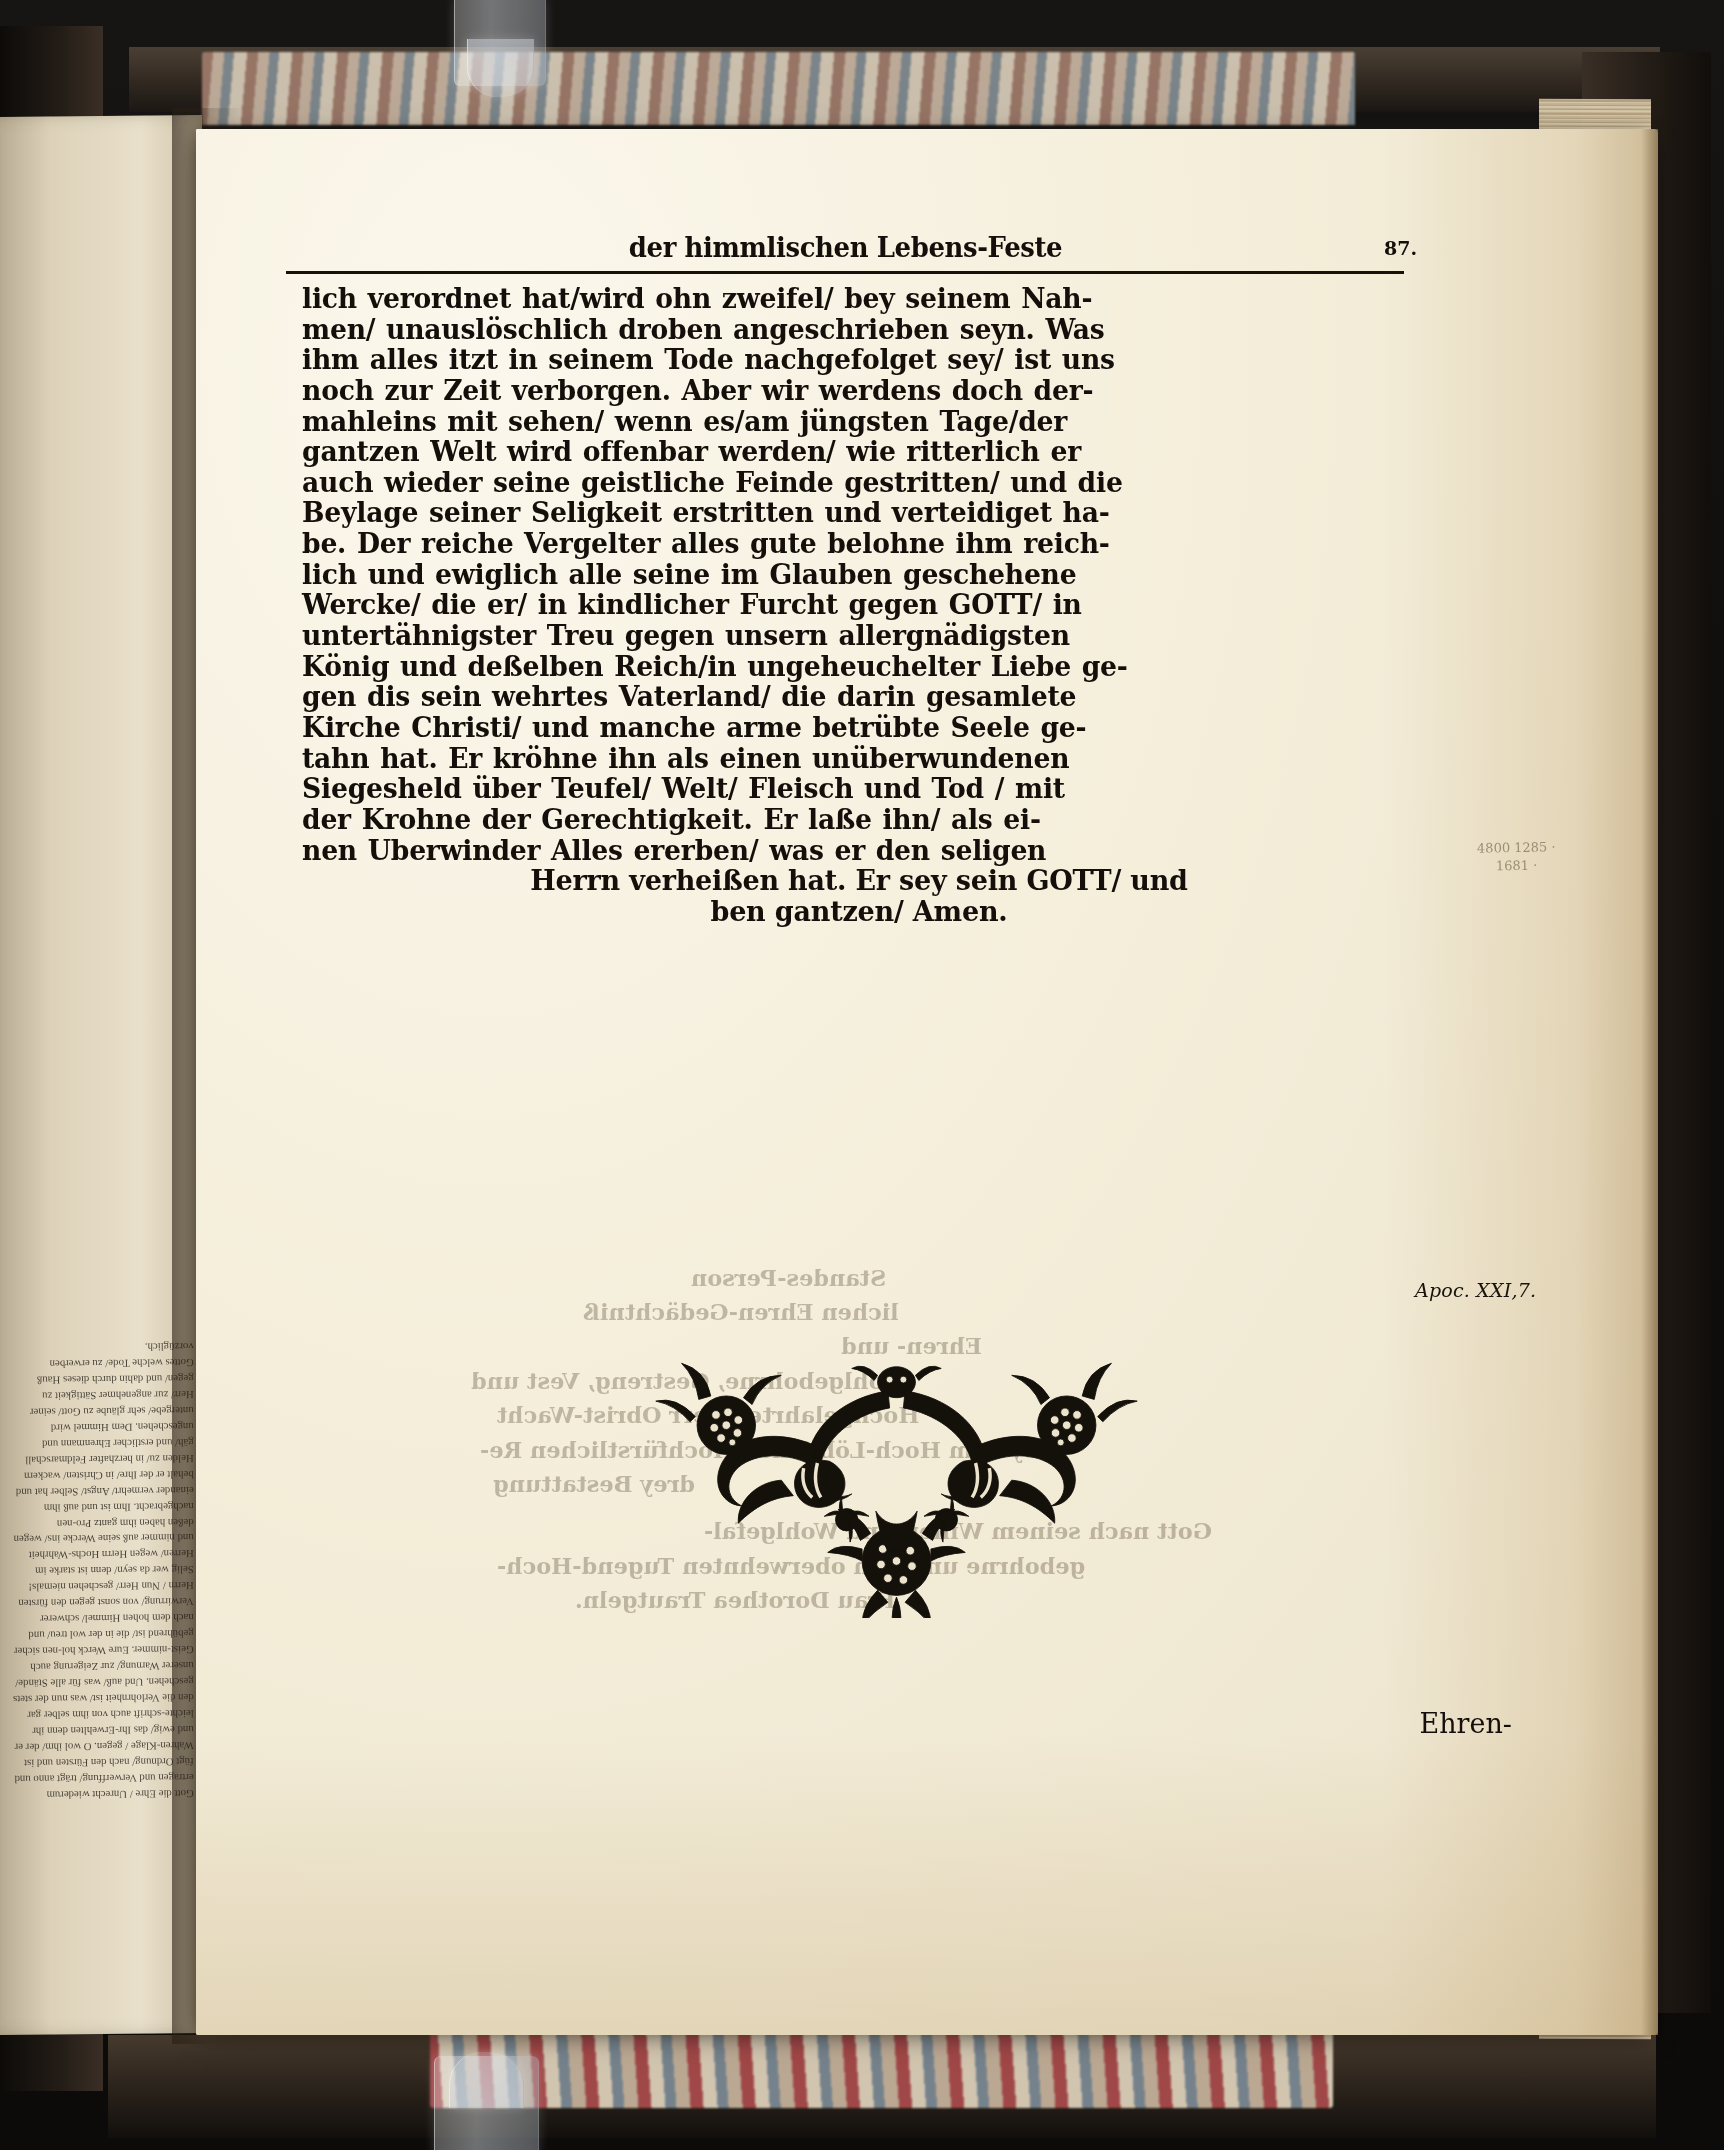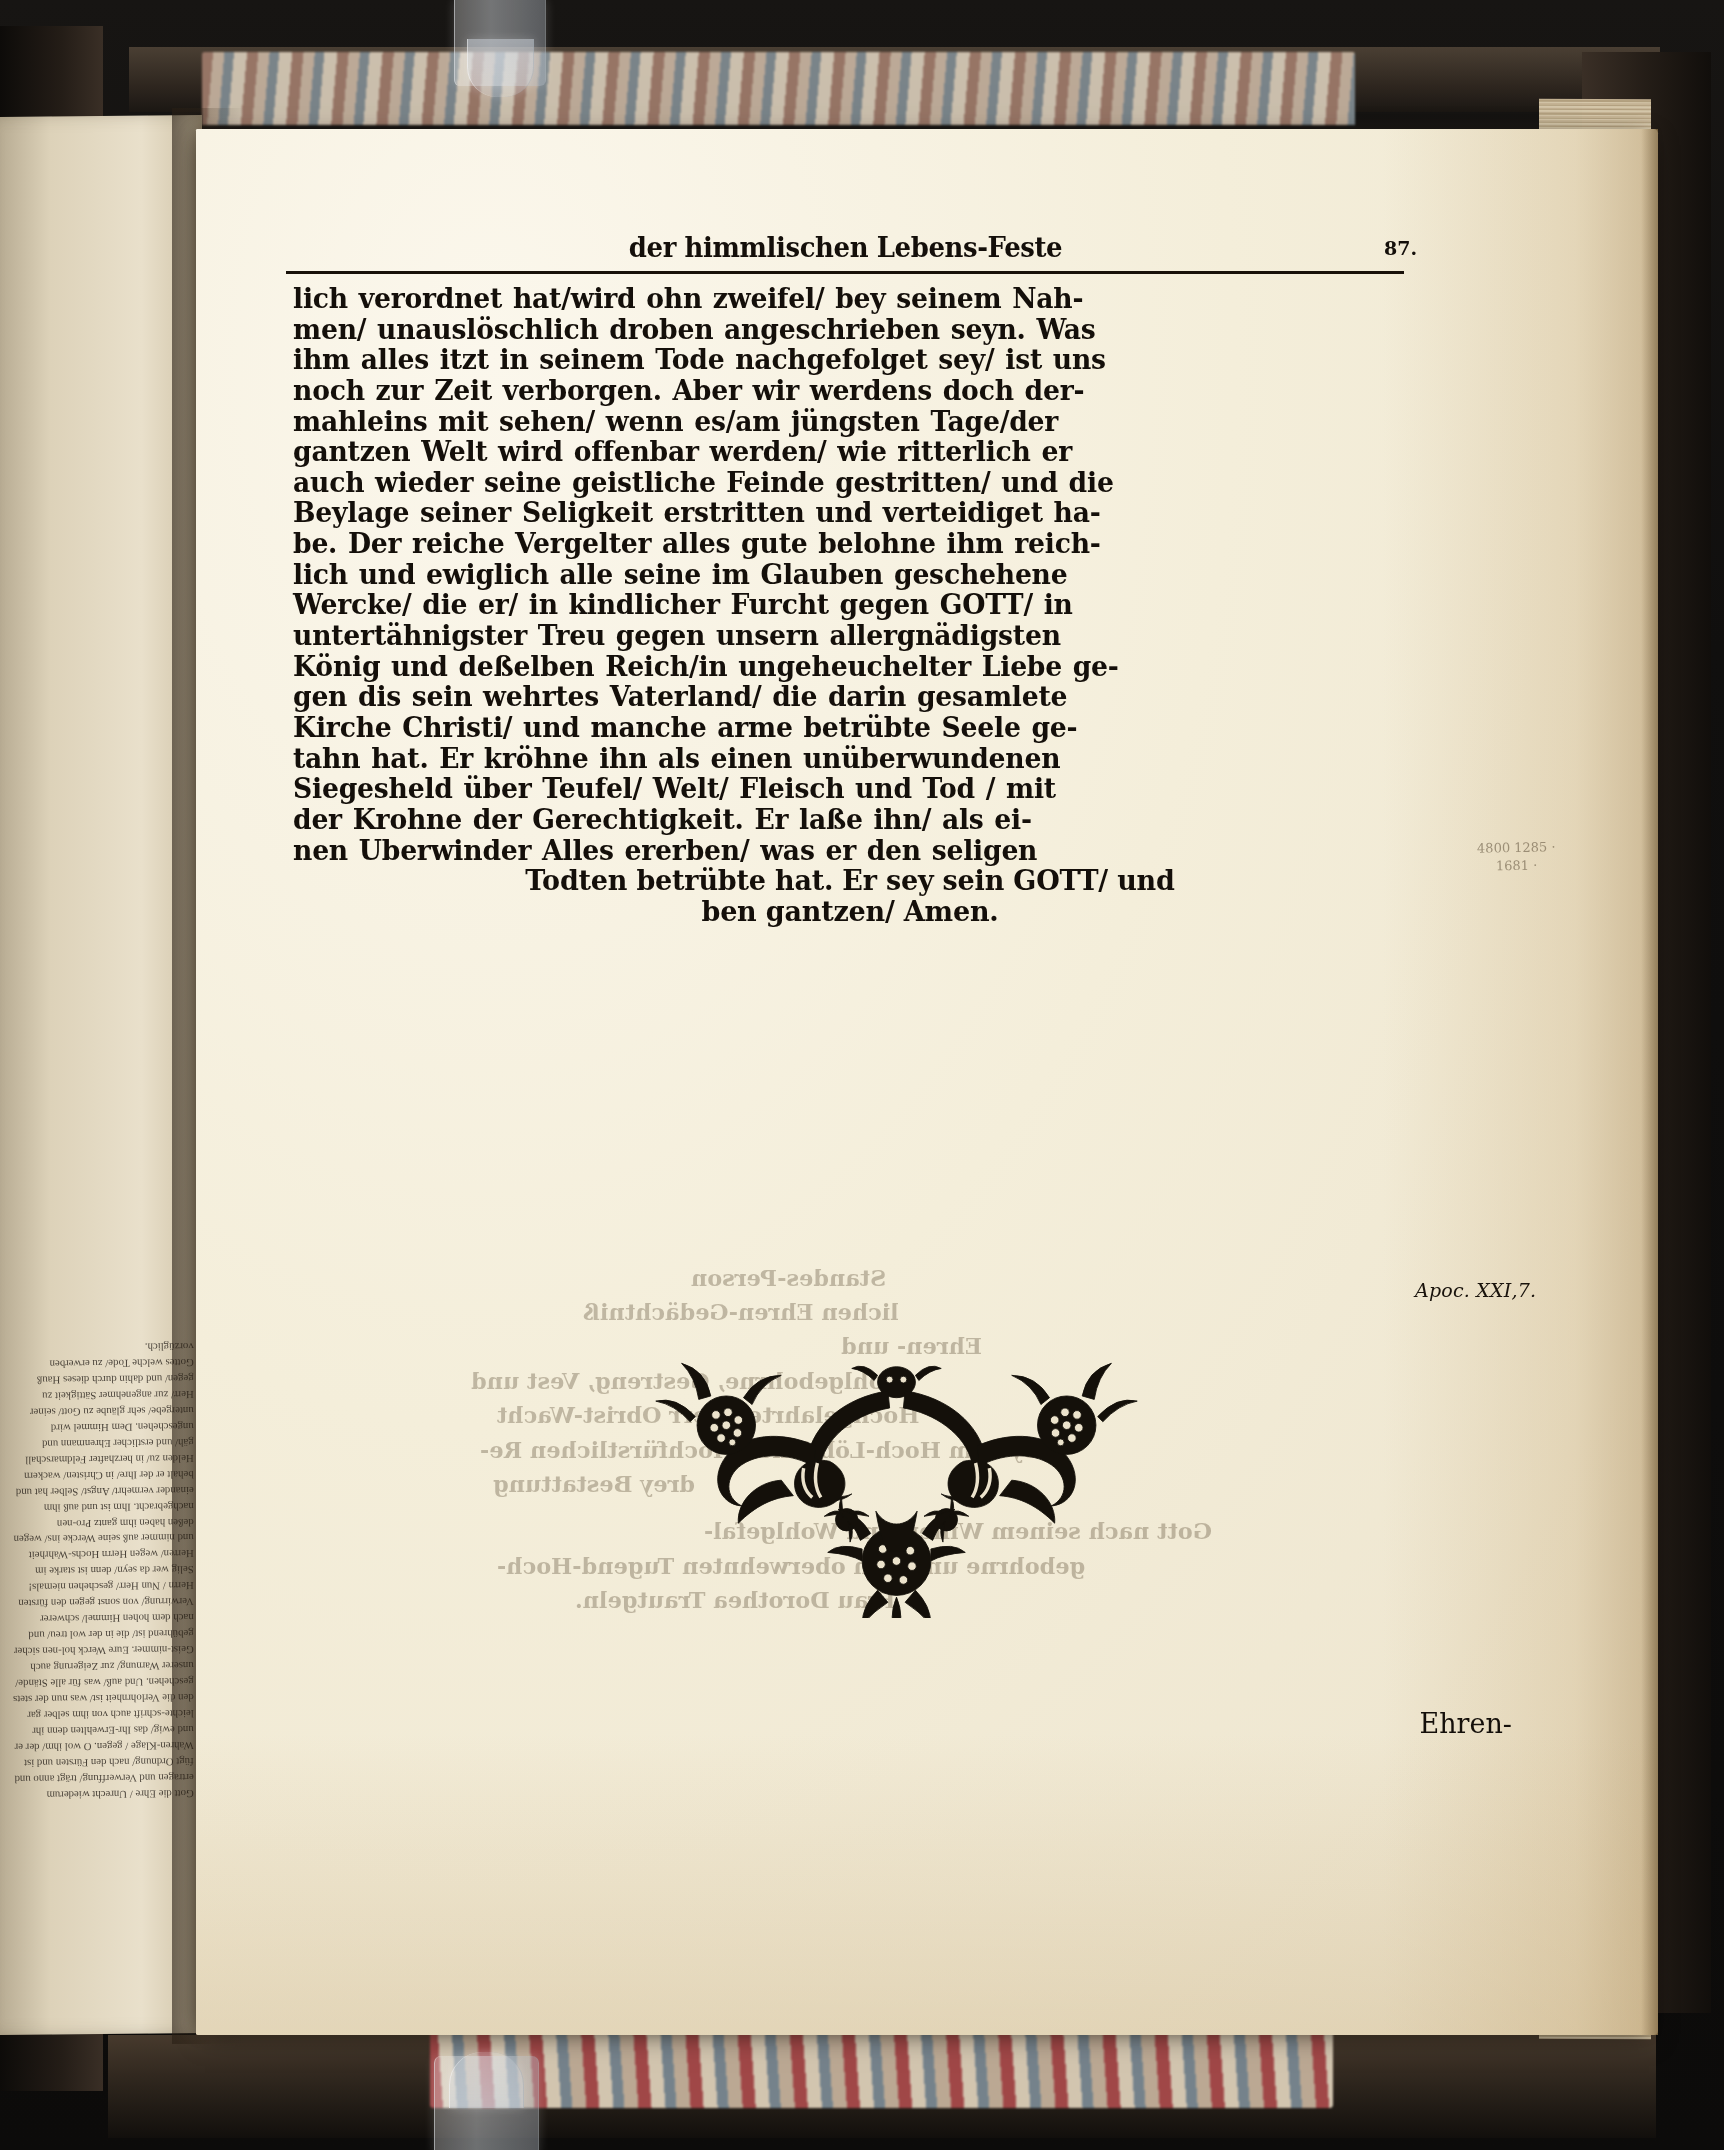--- a/index.html
+++ b/index.html
@@ -204,21 +204,21 @@
   }
   .rule {
     position: absolute;
     left: 90px; top: 142px;
     width: 1118px; height: 3px;
     background: #181109;
   }
 
   .body-block {
     position: absolute;
-    left: 97px; top: 155px;
+    left: 106px; top: 155px;
     width: 1114px;
   }
   .bline {
     font-family: "DejaVu Serif", serif;
     font-size: 27px;
     line-height: 1.135;
     font-weight: 700;
     letter-spacing: -0.2px;
     white-space: nowrap;
     transform: scaleX(0.985);
@@ -339,21 +339,21 @@
         <div class="bline j">lich  und ewiglich alle seine im Glauben  geschehene</div>
         <div class="bline j">Wercke/ die er/ in kindlicher Furcht gegen GOTT/ in</div>
         <div class="bline j">untertähnigster  Treu gegen unsern allergnädigsten</div>
         <div class="bline j">König und deßelben Reich/in ungeheuchelter Liebe ge-</div>
         <div class="bline j">gen dis sein wehrtes Vaterland/ die darin gesamlete</div>
         <div class="bline j">Kirche Christi/ und manche arme betrübte  Seele ge-</div>
         <div class="bline j">tahn hat.  Er kröhne ihn als einen unüberwundenen</div>
         <div class="bline j">Siegesheld über Teufel/ Welt/ Fleisch und Tod / mit</div>
         <div class="bline j">der Krohne der Gerechtigkeit.   Er laße ihn/ als ei-</div>
         <div class="bline j">nen Uberwinder Alles ererben/  was er den seligen</div>
-        <div class="bline center">Todten betrübte hat. Er sey sein GOTT/ und</div>
+        <div class="bline center">Herrn verheißen hat. Er sey sein GOTT/ und</div>
         <div class="bline center">ben gantzen/ Amen.</div>
       </div>
 
       <div class="margin-note">Apoc. XXI,7.</div>
 
       <div class="stamp">4800 1285
 · 1681 ·</div>
 
       <div class="ornament">
         <svg viewBox="0 0 620 310" xmlns="http://www.w3.org/2000/svg">

